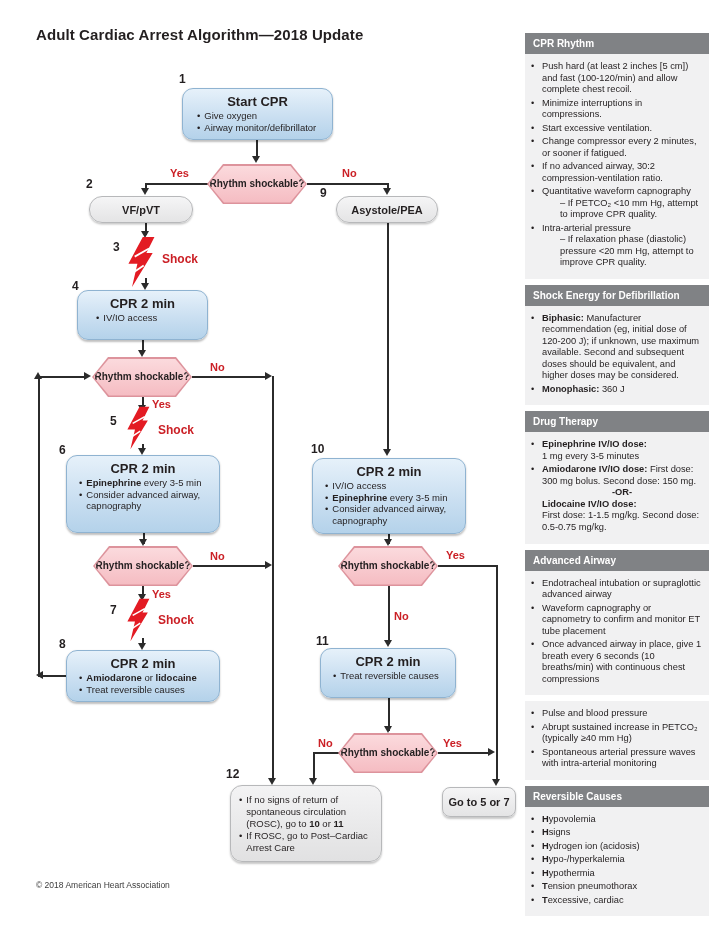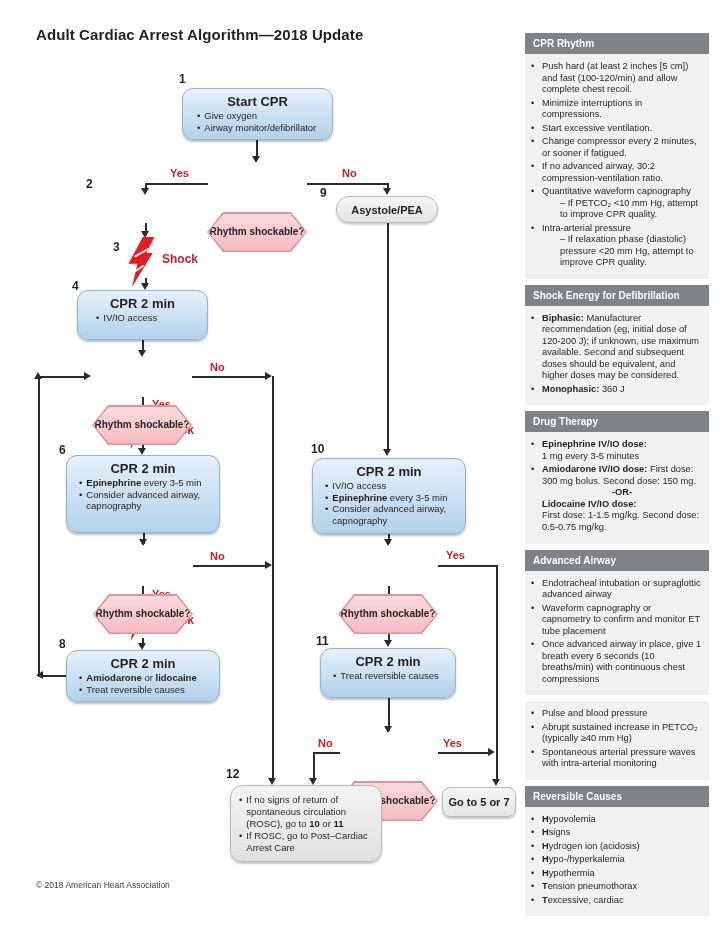--- a/index.html
+++ b/index.html
@@ -25,21 +25,21 @@
   .bullets{font-size:9.5px;line-height:1.22;}
   .bullet-row{display:flex;gap:4px;}
   .bdot{flex:0 0 auto;}
   .pill{position:absolute;border:1.5px solid #b7b8ba;border-radius:13px;
      background:linear-gradient(180deg,#f5f5f6 0%,#e4e4e5 100%);
      box-shadow:0 1.5px 2px rgba(0,0,0,.22);display:flex;align-items:center;justify-content:center;
      font-weight:bold;font-size:11px;box-sizing:border-box;}
   .graybox{position:absolute;border:1.5px solid #b7b8ba;border-radius:12px;
      background:linear-gradient(180deg,#f3f3f4 0%,#e1e1e2 100%);
      box-shadow:0 1.5px 2px rgba(0,0,0,.22);padding:8px 8px;box-sizing:border-box;font-size:9.5px;line-height:1.25;}
-  .hex{position:absolute;margin-top:48px;}
+  .hex{position:absolute;}
   .hex-b{position:absolute;inset:0;background:#dd939c;
      clip-path:polygon(0% 50%,16% 0%,84% 0%,100% 50%,84% 100%,16% 100%);
      filter:drop-shadow(0 1px 1px rgba(0,0,0,.25));}
   .hex-i{position:absolute;inset:1.5px;background:linear-gradient(180deg,#fbdadd 0%,#f5bcc2 100%);
      clip-path:polygon(0% 50%,16% 0%,84% 0%,100% 50%,84% 100%,16% 100%);
      display:flex;align-items:center;justify-content:center;text-align:center;
      font-weight:bold;font-size:10px;line-height:1.15;}
   .stepnum{position:absolute;font-weight:bold;font-size:12px;}
   .yn{position:absolute;font-weight:bold;font-size:11px;color:#cb2026;}
   .shock-lbl{position:absolute;font-weight:bold;font-size:12px;color:#cb2026;}
@@ -193,20 +193,21 @@
           <span>Airway monitor/defibrillator</span>
         </div>
     </div>
   </div>
 
   <div class="hex" style="left:207px;top:164px;width:100px;height:40px;">
     <div class="hex-b"></div>
     <div class="hex-i">Rhythm shockable?</div>
   </div>
 
+  <div class="pill" style="left:89px;top:196px;width:104px;height:27px;">VF/pVT</div>
   <div class="pill" style="left:336px;top:196px;width:102px;height:27px;">Asystole/PEA</div>
 
   <div class="bluebox" style="left:77px;top:290px;width:131px;height:50px;">
     <div class="box-title">CPR 2 min</div>
     <div class="bullets" style="padding-left:12px;">
       <div class="bullet-row">
           <span class="bdot">•</span>
           <span>IV/IO access</span>
         </div>
     </div>

